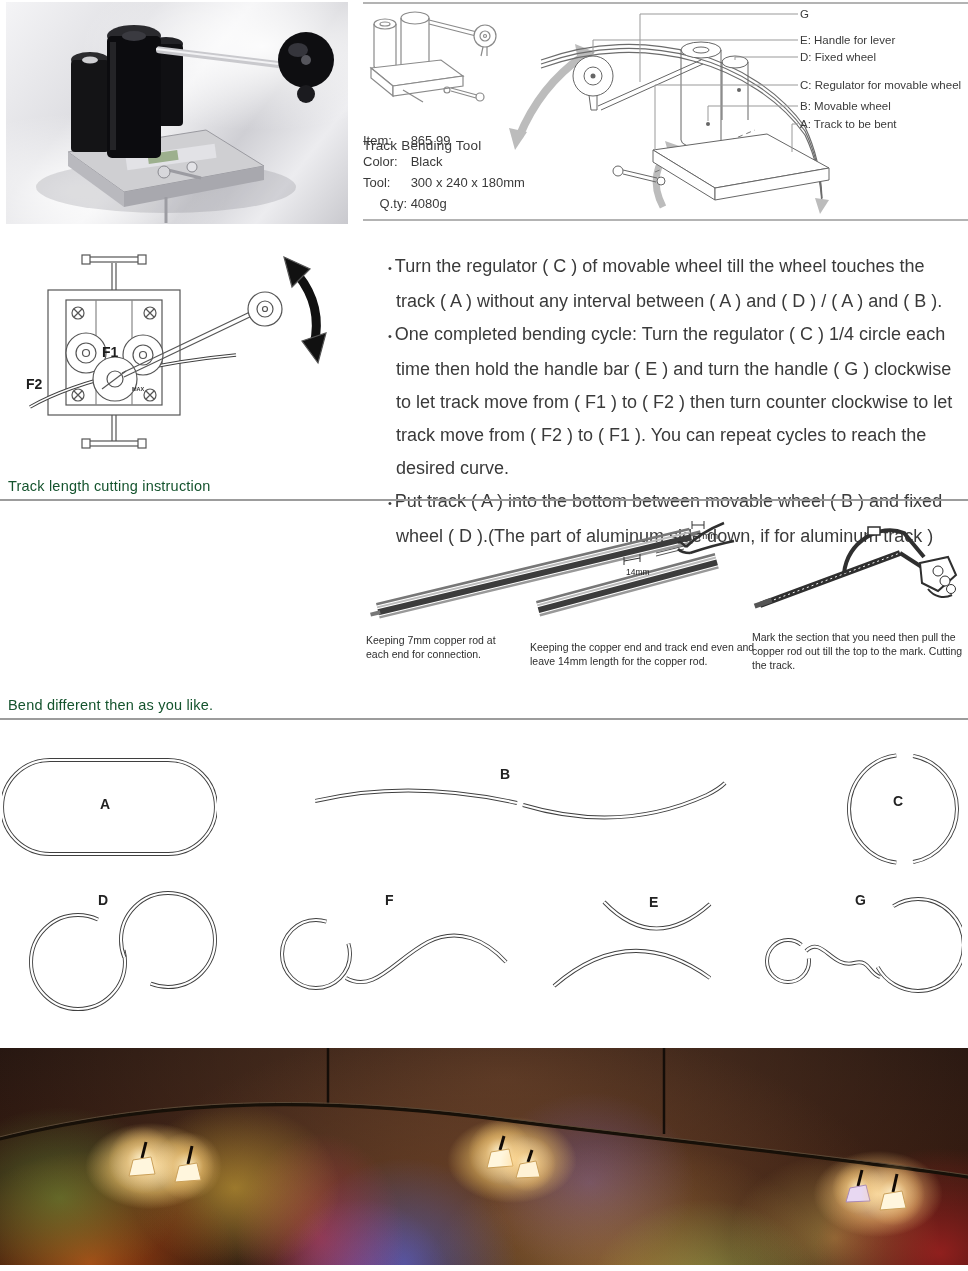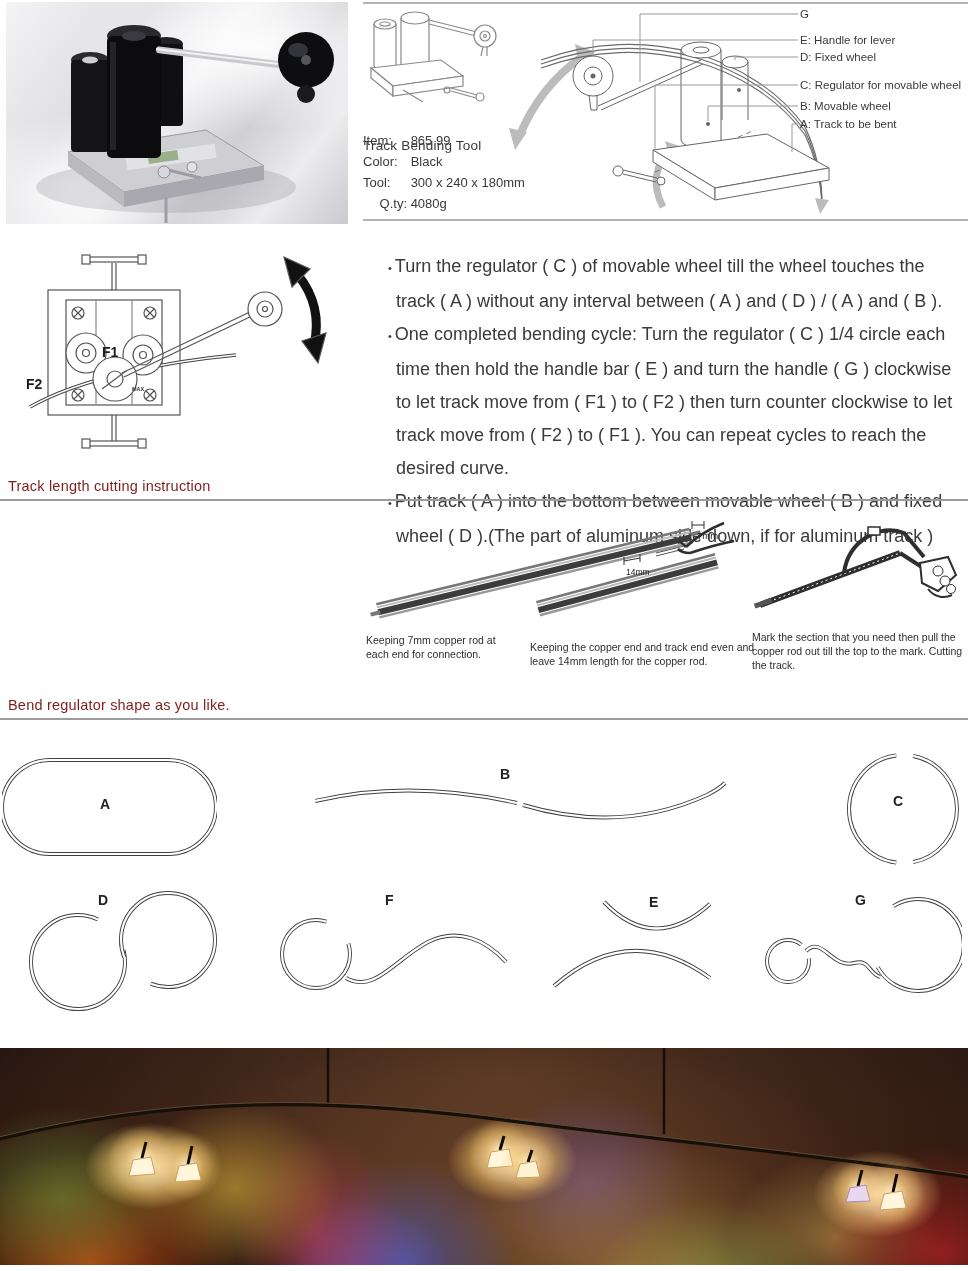--- a/index.html
+++ b/index.html
@@ -22,21 +22,21 @@
   .part-label{position:absolute;left:295px;font-size:11.5px;white-space:nowrap;color:#3a3a3a;}
 
   
   .bend-diagram{position:absolute;left:22px;top:243px;width:335px;height:215px;}
   .instructions{position:absolute;left:356px;top:250px;width:612px;margin:0;padding:0;list-style:none;}
   .instructions li{font-size:18px;line-height:33px;text-indent:-8px;padding-left:8px;margin-left:32px;}
   .instructions li::before{content:"\2022";font-size:11px;margin-right:3px;}
 
   
   .heading{position:absolute;left:0;right:0;padding-left:8px;padding-bottom:5px;
-           font-size:14.5px;letter-spacing:.2px;border-bottom:2.5px solid #9c9c9c;color:#7f1d1d;}
+           font-size:14.5px;letter-spacing:.2px;border-bottom:2.5px solid #9c9c9c;color:#14532d;}
 
   
   .caption{position:absolute;font-size:10.5px;line-height:14px;color:#2e2e2e;}
 
   
   .shape-label{position:absolute;font-weight:bold;font-size:14px;color:#222;}
   svg .tube-d{fill:none;stroke:#3f3f3f;stroke-width:4;}
   svg .tube-w{fill:none;stroke:#ffffff;stroke-width:2.2;}
   svg text{font-family:"Liberation Sans",sans-serif;}
 
@@ -298,21 +298,21 @@
     <circle cx="186" cy="66" r="5" fill="#fff"></circle>
     <circle cx="193" cy="76" r="5" fill="#fff"></circle>
     <circle cx="199" cy="84" r="4.5" fill="#fff"></circle>
     <path d="M176,84 C182,92 192,94 200,90" stroke-width="2"></path>
   </svg>
 
   <div class="caption" style="left:366px;top:633px;width:152px;">Keeping  7mm copper rod at each end for connection.</div>
   <div class="caption" style="left:530px;top:628px;width:228px;margin-top:12px;">Keeping the copper end and track end  even and leave 14mm length for the copper rod.</div>
   <div class="caption" style="left:752px;top:630px;width:214px;">Mark the section that you need then pull the copper rod out till the top to the mark.  Cutting the track.</div>
 
-  <div class="heading" style="top:697px;">Bend regulator shape as you like.</div>
+  <div class="heading" style="top:697px;">Bend different then as you like.</div>
 
   <svg class="abs" style="left:2px;top:753px;" width="215" height="108" viewBox="0 0 215 108">
     <g class="tube-d">
       <path d="M48,7 H166"></path>
         <path d="M166,7 A48,47 0 0 1 166,101"></path>
       <path d="M166,101 H48"></path>
         <path d="M48,101 A48,47 0 0 1 48,7"></path>
     </g>
     <g class="tube-w">
       <path d="M48,7 H166"></path>

